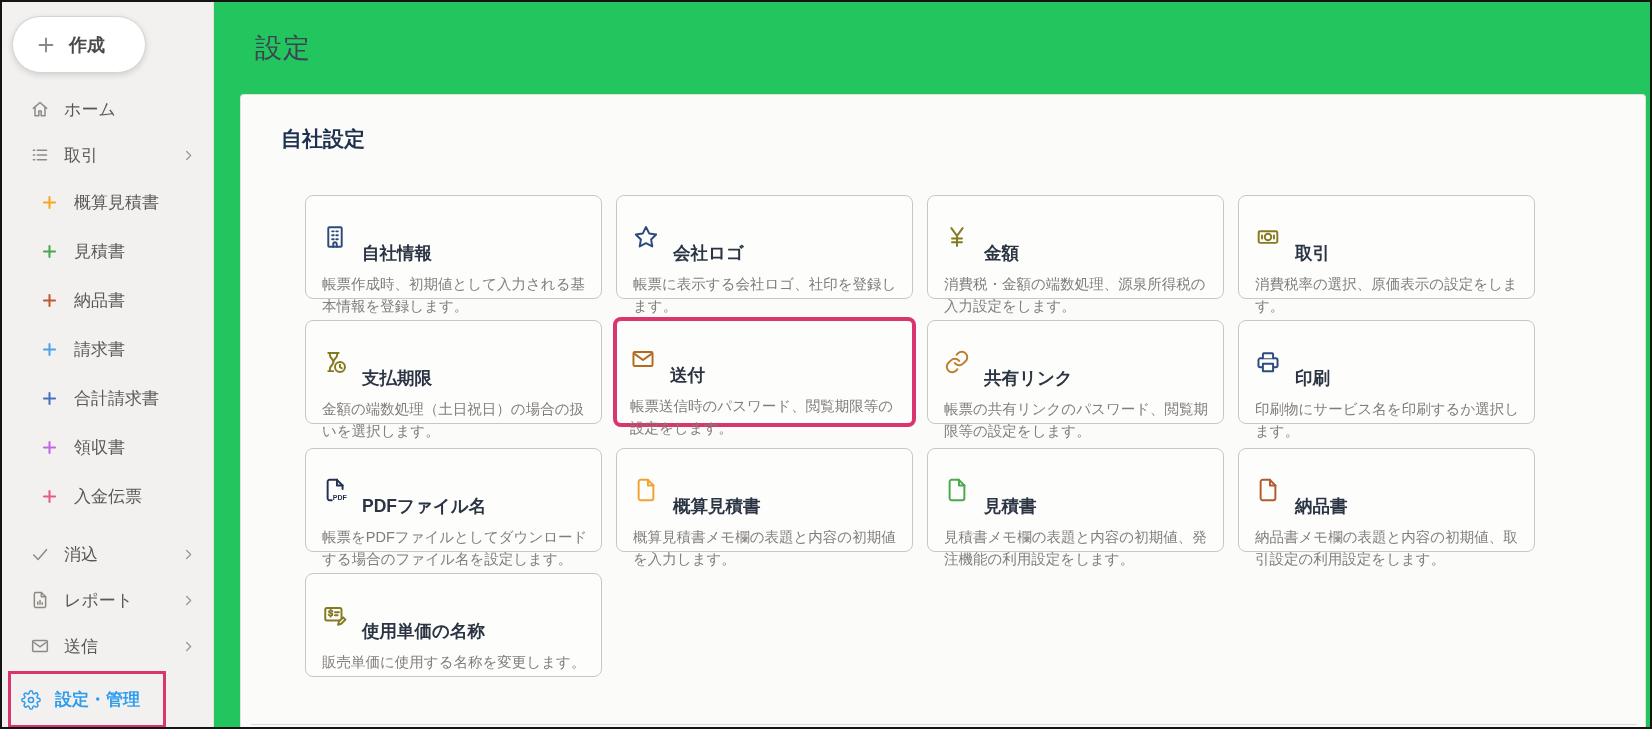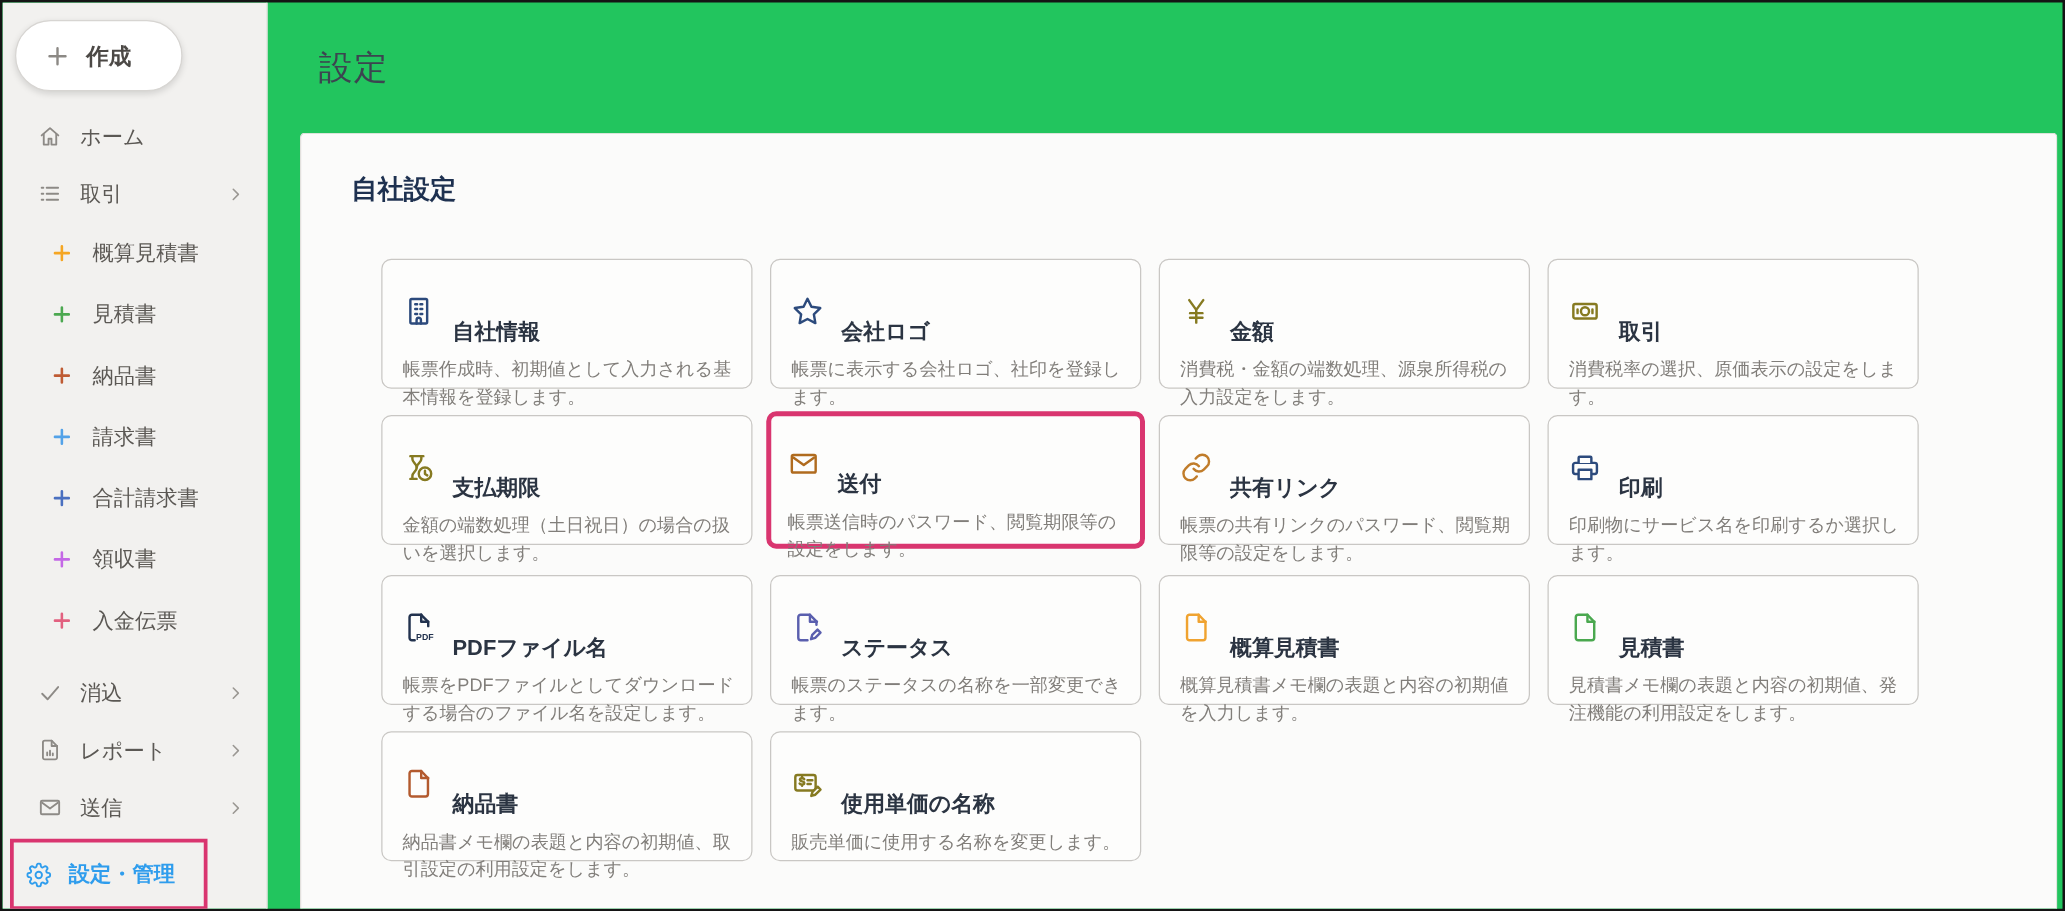--- a/index.html
+++ b/index.html
@@ -20,21 +20,21 @@
   .nav-item.sub { height: 49px; padding-left: 38px; }
   .nav-item.group-start { margin-top: 10px; }
   .nav-chev { position: absolute; right: 17px; color: #9b9893; display: flex; }
   .nav-label { white-space: nowrap; }
   .nav-item.active { color: #2f9ded; font-weight: bold; border: 3px solid #d9356f; border-radius: 0;
     width: 158px; height: 57px; margin: 2px 0 2px 6px; padding-left: 10px; }
   .nav-item.active .nav-icon { color: #2f9ded; }
 
   
   .main { flex: 1; display: flex; flex-direction: column; min-width: 0; }
-  .main-header { height: 104px; display: flex; align-items: center; padding-left: 41px; flex-shrink: 0; }
+  .main-header { height: 92px; display: flex; align-items: center; padding-left: 41px; flex-shrink: 0; }
   .page-title { font-size: 27px; font-weight: 500; color: #3c4450; letter-spacing: 1px; }
   .panel { flex: 1; margin: 0 4px 0 26px; background: #fbfbfa; border: 1px solid #e2e0dd; border-bottom: none;
     border-radius: 4px 4px 0 0; padding: 30px 14px 0 40px; overflow: hidden; }
   .section-title { font-size: 21px; font-weight: bold; color: #1e3150; }
   .cards-grid { margin: 42px 0 0 24px; display: grid; grid-template-columns: repeat(4, 297px);
     column-gap: 14px; row-gap: 21px; }
   .card { height: 104px; background: #fdfdfc; border: 1px solid #c9c7c4; border-radius: 8px;
     padding: 13px 8px 8px 16px; cursor: pointer; }
   .card.highlighted { border: 4px solid #d9356f; height: 110px; margin: -3px 0 0 -3px;
     width: calc(100% + 6px); padding: 10px 5px 5px 13px; }
@@ -317,33 +317,20 @@
                   <path d="M13.8 2.6v5.2H19"></path>
                   <text x="10" y="21" font-size="6.5">PDF</text>
                 </svg>
               </span>
               <span class="card-title">PDFファイル名</span>
             </div>
             <p class="card-desc">帳票をPDFファイルとしてダウンロードする場合のファイル名を設定します。</p>
           </div>
           <div class="card">
             <div class="card-head">
-              <span class="card-icon" style="color: rgb(90, 95, 174);">
-                <svg viewBox="0 0 24 24">
-                  <path d="M12 21.4H7a1.8 1.8 0 0 1-1.8-1.8V4.4A1.8 1.8 0 0 1 7 2.6h6.8L18.6 7.4V10"></path>
-                  <path d="M13.8 2.6v5.2H19"></path>
-                  <path d="M14.6 20.6l.9-3.1 3.9-3.9 2.2 2.2-3.9 3.9z"></path>
-                </svg>
-              </span>
-              <span class="card-title">ステータス</span>
-            </div>
-            <p class="card-desc">帳票のステータスの名称を一部変更できます。</p>
-          </div>
-          <div class="card">
-            <div class="card-head">
               <span class="card-icon" style="color: rgb(240, 163, 48);">
                 <svg viewBox="0 0 24 24">
                   <path d="M13.8 2.6H7a1.8 1.8 0 0 0-1.8 1.8v15.2A1.8 1.8 0 0 0 7 21.4h10a1.8 1.8 0 0 0 1.8-1.8V7.8z"></path>
                   <path d="M13.8 2.6v5.2H19"></path>
                 </svg>
               </span>
               <span class="card-title">概算見積書</span>
             </div>
             <p class="card-desc">概算見積書メモ欄の表題と内容の初期値を入力します。</p>
           </div>

